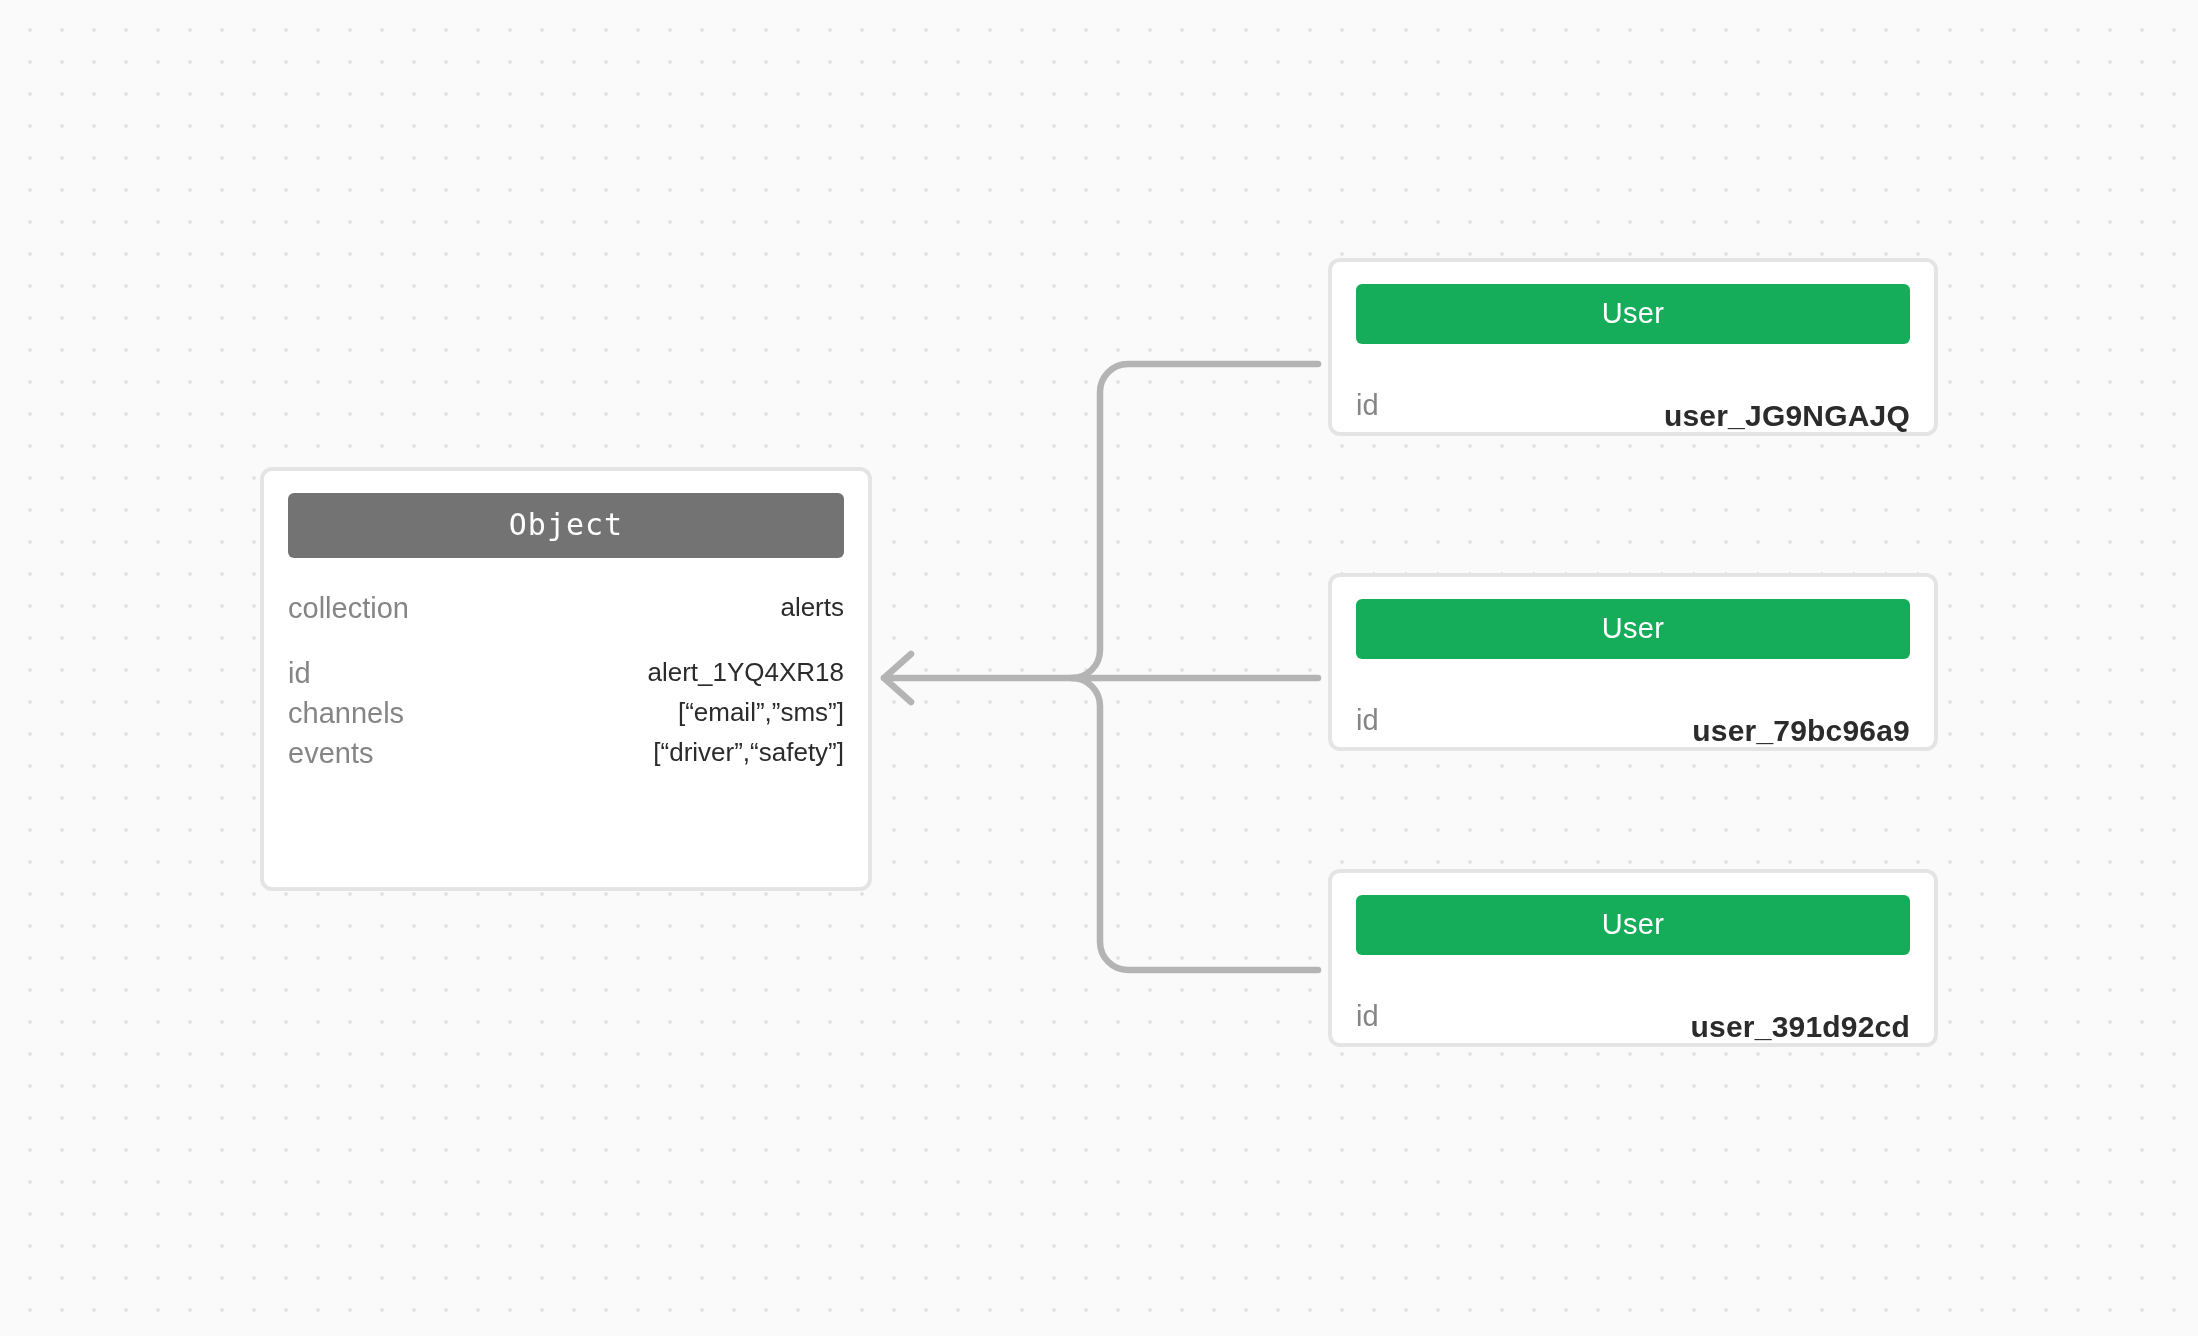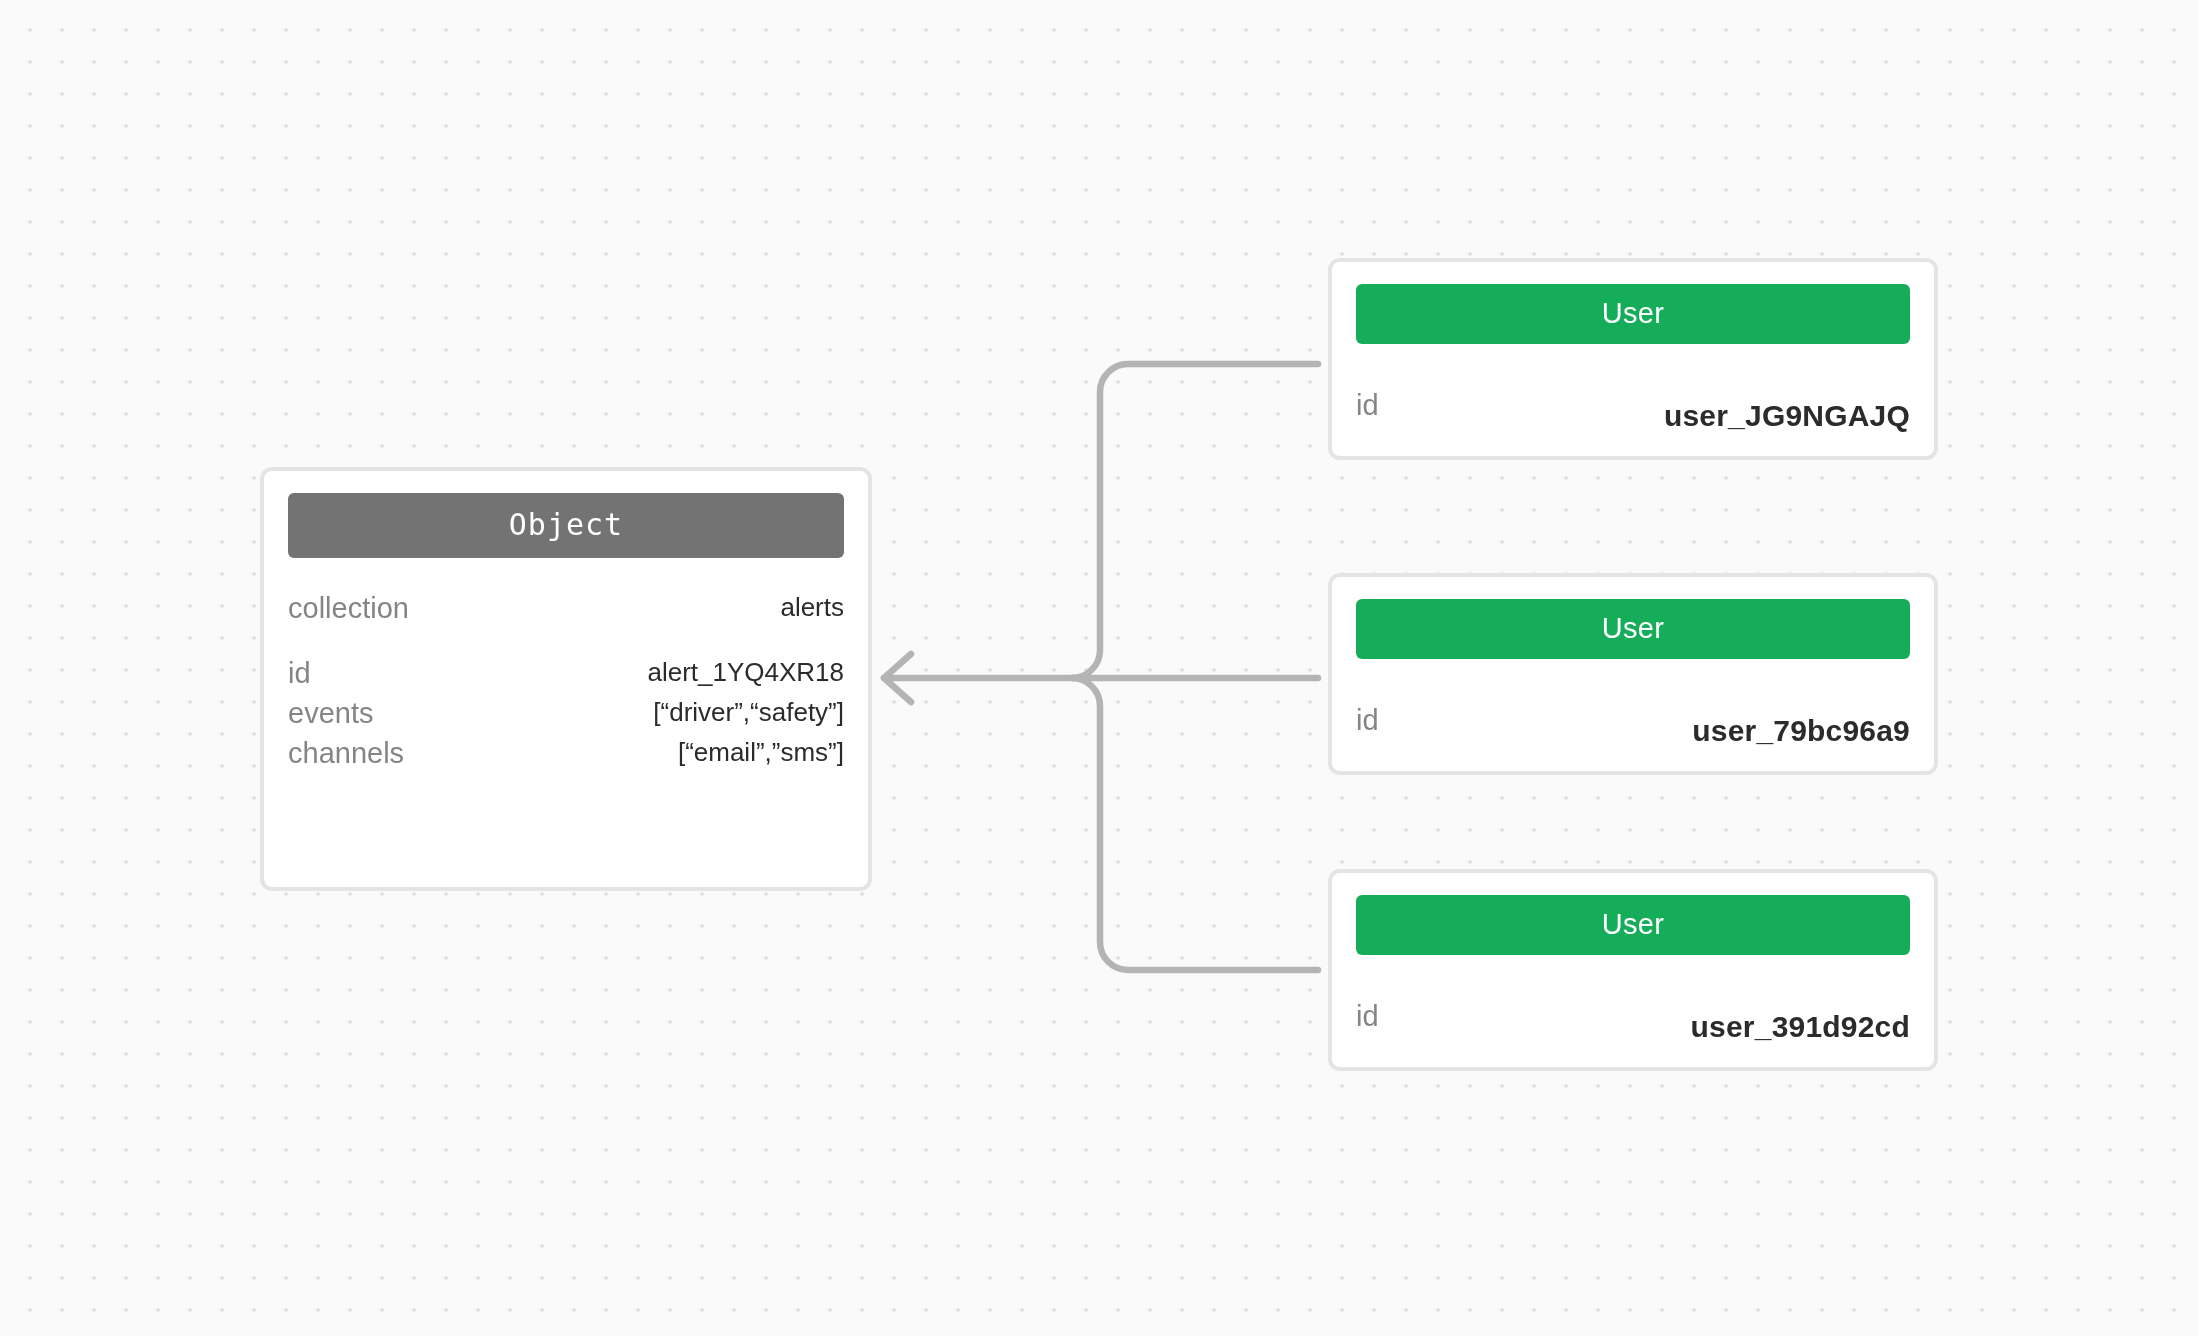--- a/index.html
+++ b/index.html
@@ -117,21 +117,21 @@
     height: 424px;
   }
 
   .node-object .rows {
     margin-top: 30px;
   }
 
   .node-user {
     left: 1328px;
     width: 610px;
-    height: 202px;
+    height: 178px;
   }
 
   .node-user .rows {
     margin-top: 30px;
   }
 
   #user-1 { top: 258px; }
   #user-2 { top: 573px; }
   #user-3 { top: 869px; }
 </style>
@@ -155,27 +155,27 @@
       <div class="row">
         <span class="k">collection</span>
         <span class="v">alerts</span>
       </div>
       <div class="row-gap"></div>
       <div class="row">
         <span class="k">id</span>
         <span class="v">alert_1YQ4XR18</span>
       </div>
       <div class="row">
+        <span class="k">channels</span>
+        <span class="v">[“email”,”sms”]</span>
+      </div>
+      <div class="row">
         <span class="k">events</span>
         <span class="v">[“driver”,“safety”]</span>
       </div>
-      <div class="row">
-        <span class="k">channels</span>
-        <span class="v">[“email”,”sms”]</span>
-      </div>
     </div>
   </div>
 
   <div class="node node-user" id="user-1">
     <div class="node-header">User</div>
     <div class="rows">
       <div class="row">
         <span class="k">id</span>
         <span class="v">user_JG9NGAJQ</span>
       </div>

